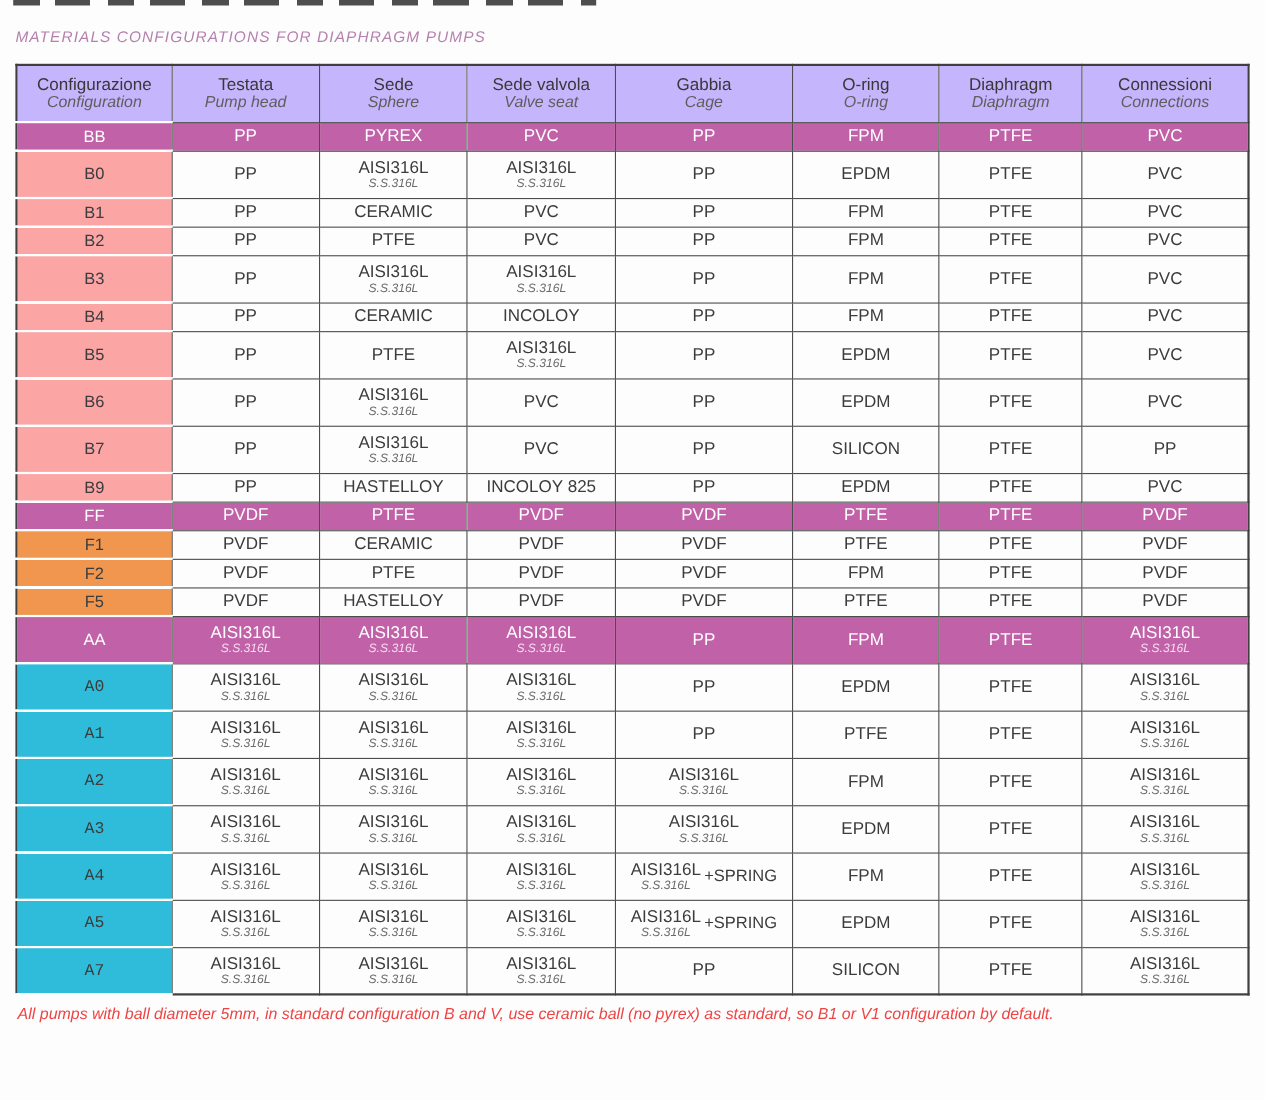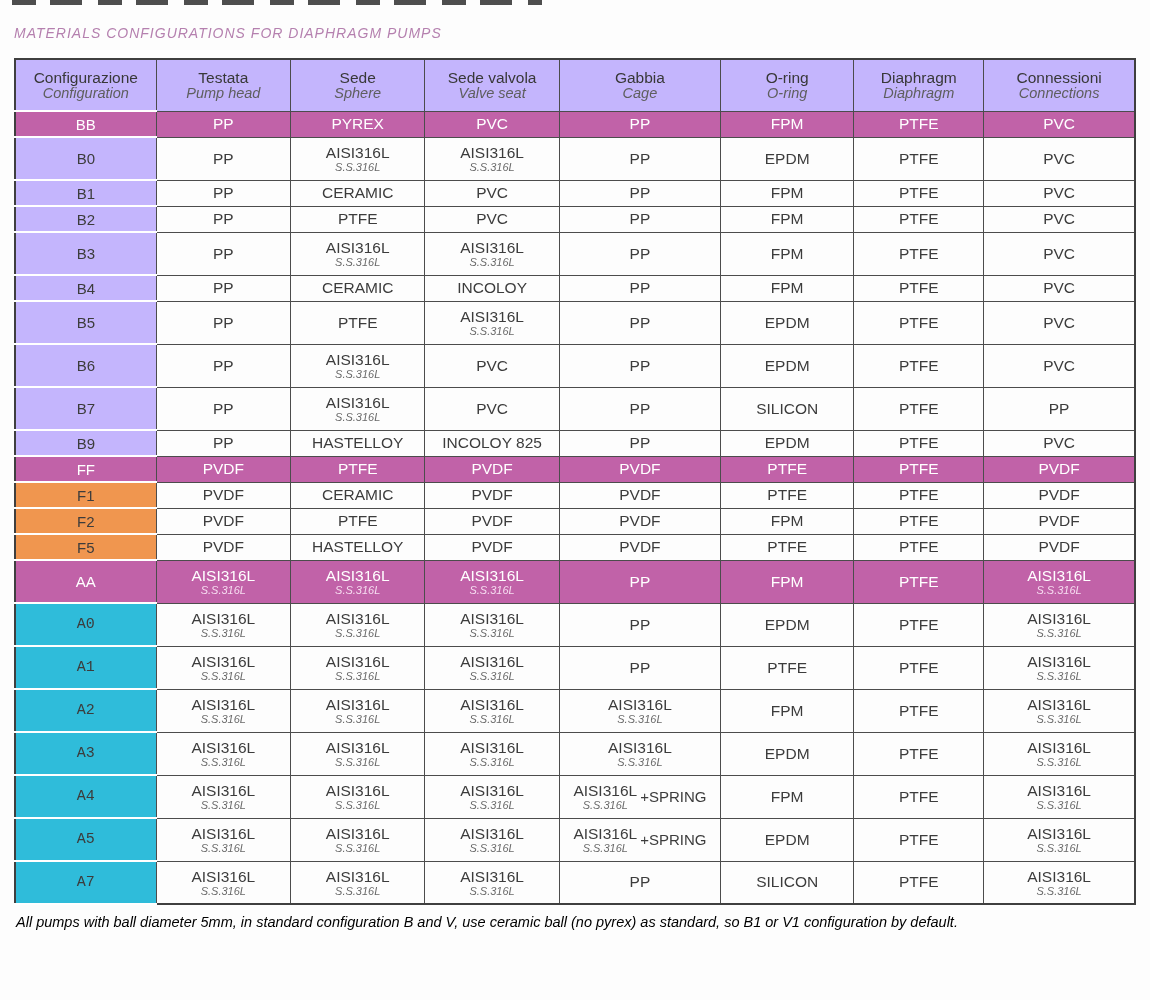--- a/index.html
+++ b/index.html
@@ -50,30 +50,30 @@
   td .stack { display:flex; flex-direction:column; justify-content:center; }
   td .main { font-size:15.5px; line-height:1.15; }
   td .sub  { font-size:11px; font-style:italic; color:#6a6a6a; line-height:1; }
   td .suffix { font-size:15px;text-align:right; }
 
   td.config {
     font-size:15px;
     border-top:2px solid #ffffff;
     border-bottom:2px solid #ffffff;
   }
-  tr.type-green  td.config { background:#c4b5fd; }
+  tr.type-green  td.config { background:#fca5a5; }
   tr.type-orange td.config { background:#f0964f; }
   tr.type-cyan   td.config { background:#2fbcda;font-family:Liberation Mono, monospace; }
   tr.type-magenta td { background:#c162a8; color:#ffffff; }
   tr.type-magenta td .sub { color:#f6dcf0; }
   tr.type-magenta td.config { background:#c162a8; color:#ffffff;margin-top:16px; }
 
   .footnote {
     margin:9px 0 0 2px;
-    font-size:14.5px; font-style:italic; color:#000000;
+    font-size:14.5px; font-style:italic; color:#ef4444;
   }
 </style>
 </head>
 <body>
 
 <div class="remnant"></div>
 
 <div class="wrap">
   <div class="page-title">MATERIALS CONFIGURATIONS FOR DIAPHRAGM PUMPS</div>
 

